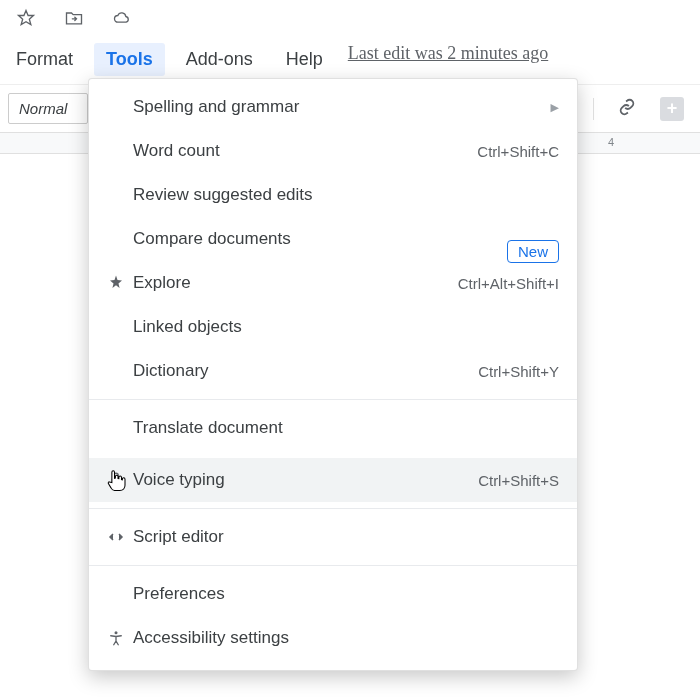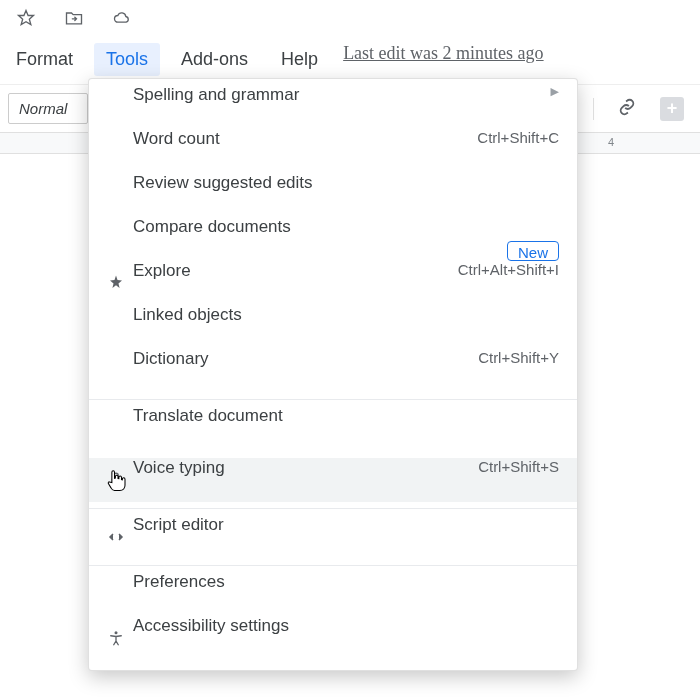--- a/index.html
+++ b/index.html
@@ -26,21 +26,21 @@
     gap: 9px;
     padding: 8px 4px;
     font-size: 18px;
     color: #3c4043;
   }
   .menu-item {
     padding: 6px 12px;
     border-radius: 3px;
     cursor: pointer;
   }
-  .menu-item.active { background: #e8f0fe; color: #1a73e8; }
+  .menu-item.active { background: #e8f0fe; color: #1a73e8; font-weight: bold; }
   .last-edit {
     margin-left: 4px;
     color: #5f6368;
     text-decoration: underline;
     cursor: pointer;
     font-family: Liberation Serif, serif;
   }
   .toolbar {
     display: flex;
     align-items: center;
@@ -91,20 +91,21 @@
     width: 490px;
     background: #fff;
     border: 1px solid rgba(0,0,0,.12);
     border-radius: 4px;
     box-shadow: 0 6px 20px rgba(0,0,0,.22);
     padding: 6px 0 10px;
     z-index: 10;
   }
   .dd-row {
     display: flex;
+    align-items: center;
     height: 44px;
     padding: 0 18px;
     font-size: 17px;
     color: #3c4043;
     cursor: pointer;
   }
   .dd-row.hover { background: #f1f3f4; margin-top: 8px; }
   .dd-icon {
     width: 26px;
     display: flex;

